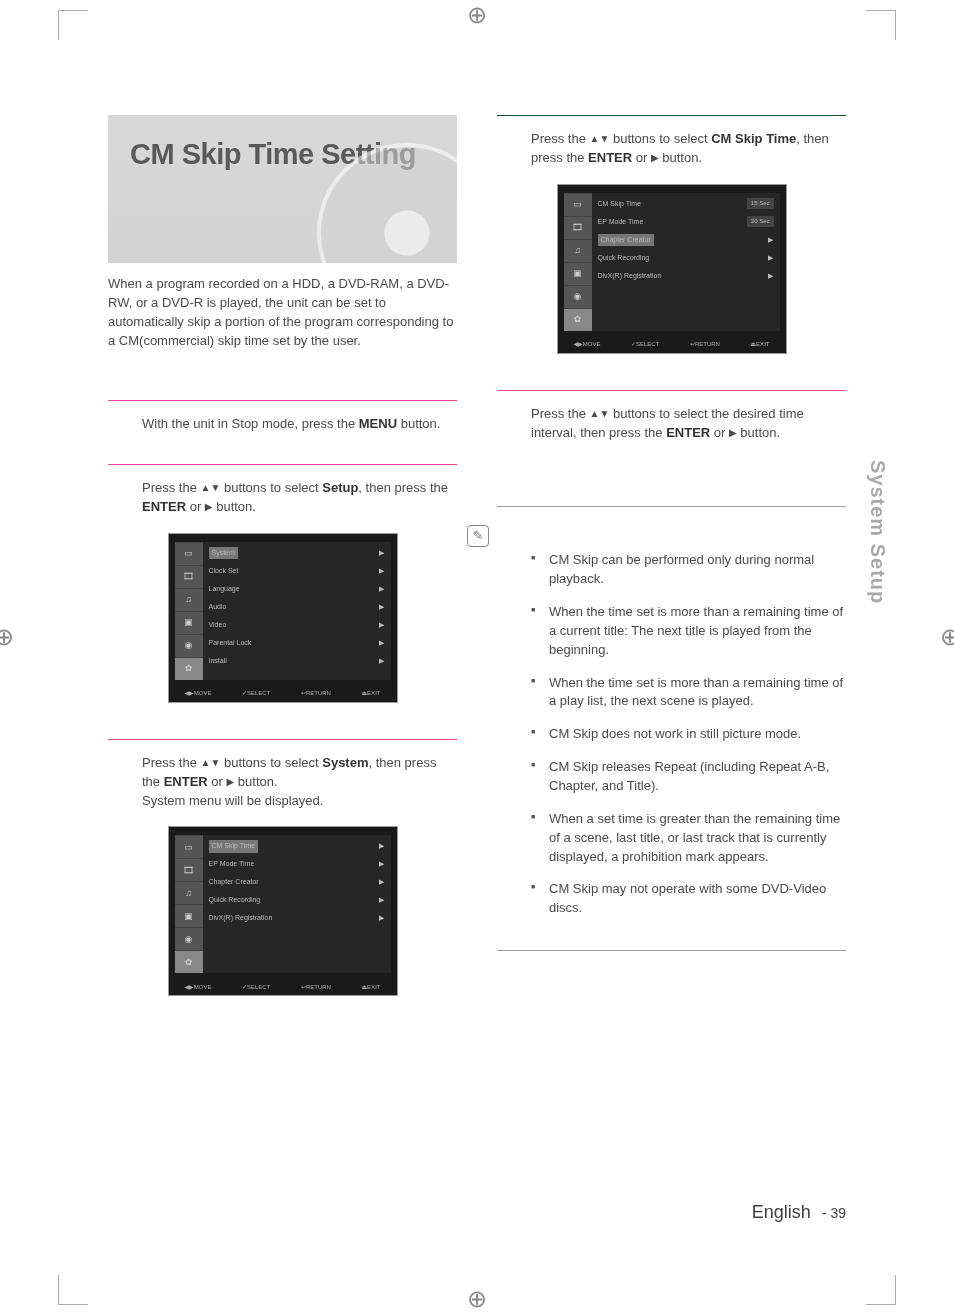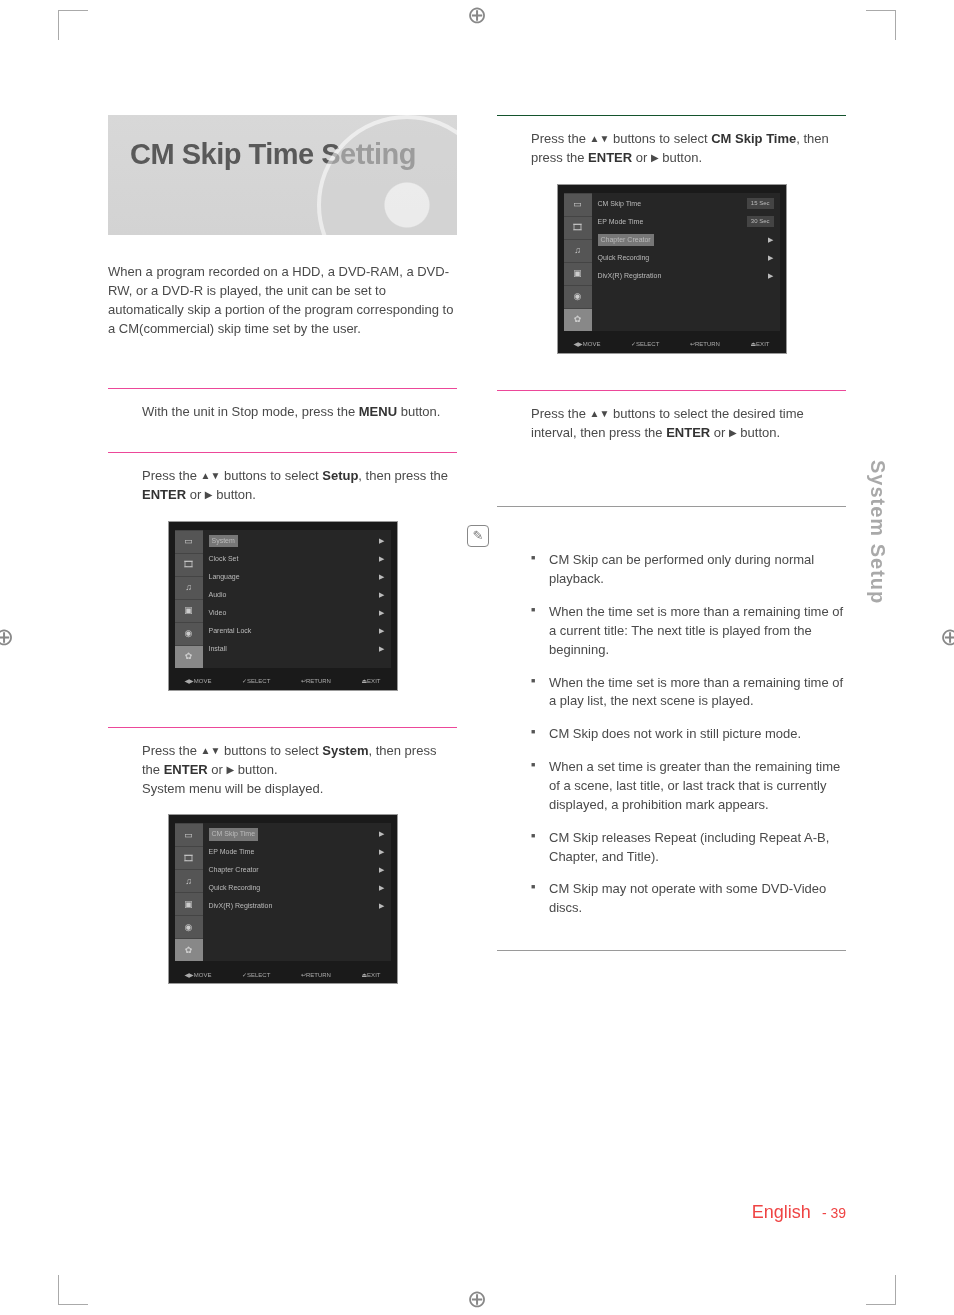--- a/index.html
+++ b/index.html
@@ -38,23 +38,23 @@
     position: absolute;
     left: 108px; right: 108px;
     top: 115px; bottom: 90px;
     display: flex;
     gap: 40px;
   }
   .col { flex: 1; min-width: 0; }
 
   .title-block {
     background: linear-gradient(#d8d8d8,#d3d3d3);
-    height: 120px;
-    position: relative;
-    margin-bottom: 28px;
+    height: 148px;
+    position: relative;
+    margin-bottom: 12px;
     overflow: hidden;
   }
   .title-text {
     font-size: 29px;
     font-weight: bold;
     color: #595959;
     padding: 18px 0 0 22px;
     font-family: Arial, sans-serif;
     letter-spacing: -0.5px;
   }
@@ -149,21 +149,21 @@
     position:absolute; right:62px; top:460px;
     writing-mode: vertical-rl;
     font-size:20px; font-weight:bold;
     color:#a9a9a9;
     letter-spacing:1px;
     font-family: Arial,sans-serif;
   }
 
   .footer{
     position:absolute; right:108px; bottom:90px;
-    font-size:18px; color:#ef4444;
+    font-size:18px; color:#404040;
   }
 
   .tri{font-size:10px;vertical-align:1px;}
 </style>
 </head>
 <body>
 
 <div class="crop-tl"></div>
 <div class="crop-tr"></div>
 <div class="crop-bl"></div>
@@ -354,22 +354,22 @@
     </div>
 
 
     <div class="note-block">
       <div class="note-icon">✎</div>
       <ul class="note-list">
         <li>CM Skip can be performed only during normal playback.</li>
         <li>When the time set is more than a remaining time of a current title: The next title is played from the beginning.</li>
         <li>When the time set is more than a remaining time of a play list, the next scene is played.</li>
         <li>CM Skip does not work in still picture mode.</li>
+        <li>CM Skip releases Repeat (including Repeat A-B, Chapter, and Title).</li>
         <li>When a set time is greater than the remaining time of a scene, last title, or last track that is currently displayed, a prohibition mark appears.</li>
-        <li>CM Skip releases Repeat (including Repeat A-B, Chapter, and Title).</li>
         <li>CM Skip may not operate with some DVD-Video discs.</li>
       </ul>
     </div>
   </div>
 </div>
 
 <div class="footer">
   <span>English</span>
   <span style="margin-left:6px;font-size:14px;">- 39</span>
 </div>

